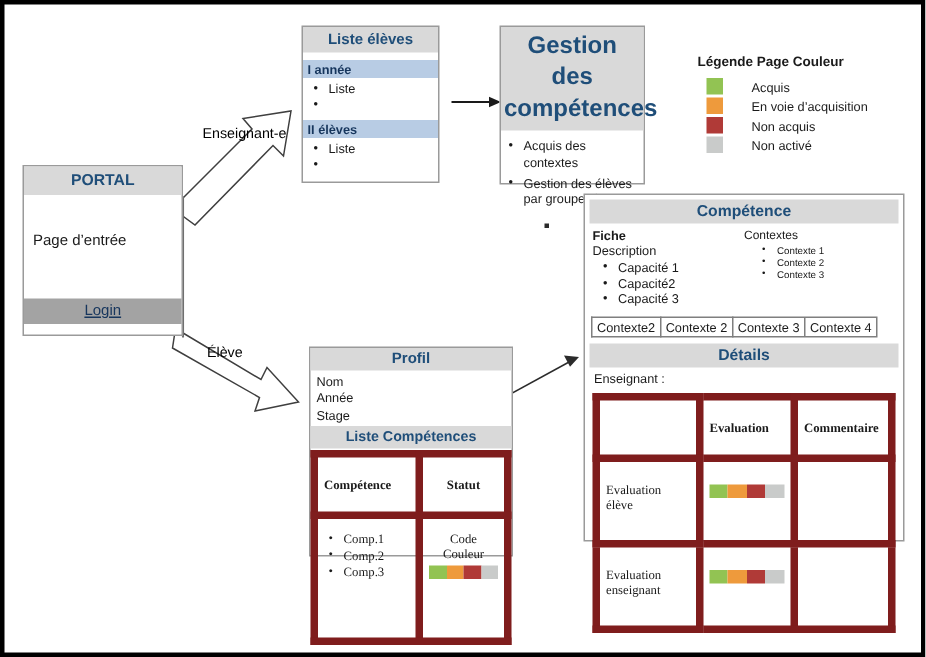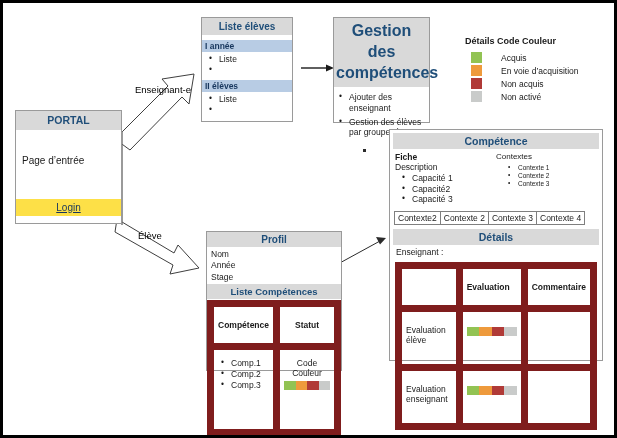--- a/index.html
+++ b/index.html
@@ -33,21 +33,21 @@
     text-align: center;
     box-sizing: border-box;
   }
   .band {
     background: #b8cce4;
     color: #17365d;
     font-weight: bold;
     box-sizing: border-box;
   }
   .blue-band {
-    background: #fde047;
+    background: #a3a3a3;
     color: #17365d;
     text-align: center;
     box-sizing: border-box;
   }
   ul.bl {
     margin: 0;
     padding: 0 0 0 17px;
     list-style: none;
   }
   ul.bl > li {
@@ -75,26 +75,27 @@
     left: 0; top: 0;
     width: 617px; height: 438px;
     z-index: 2;
     pointer-events: none;
   }
   table.grid {
     border-collapse: collapse;
     width: 100%;
   }
   table.grid td, table.grid th {
-    border: 7px solid #7f1d1d;
+    border: 5px solid #7f1d1d;
     padding: 13px 4px;
     font-weight: normal;
     text-align: left;
     color: #1a1a1a;
     vertical-align: top;
+    font-family: Liberation Serif, serif;
   }
   .tabs { display: flex; }
   .tab {
     border: 1px solid #7f7f7f;
     border-right: none;
     padding: 1px 3px;
     font-size: 8.5px;
     color: #1a1a1a;
     background: #ffffff;
     white-space: nowrap;
@@ -155,27 +156,27 @@
       <li>&nbsp;</li>
     </ul>
   </div>
 
   <div class="box" style="left:330px; top:14px; width:97px; height:106px;">
     <div class="hdr" style="padding:3px 2px 4px; font-size:16px; line-height:1.3;">
       <div>Gestion des</div>
       <div>compétences</div>
     </div>
     <ul class="bl" style="margin-top:5px; font-size:8.5px; padding-left:15px;">
-      <li style="margin-bottom:3px;">Ajouter des enseignant</li>
+      <li style="margin-bottom:3px;">Acquis des contextes</li>
       <li>Gestion des élèves par groupe classe</li>
     </ul>
   </div>
 
   <div style="position:absolute; left:462px; top:33px; width:140px; z-index:5;">
-    <div style="font-size:9px; font-weight:bold; color:#1a1a1a;">Détails Code Couleur</div>
+    <div style="font-size:9px; font-weight:bold; color:#1a1a1a;">Légende Page Couleur</div>
     <div style="margin-top:5px;">
       <div style="display:flex; align-items:center; height:13px;">
         <span class="swatch" style="width:11px; height:11px; margin-left:6px; background:#92c353;"></span>
         <span style="margin-left:19px; font-size:8.5px; color:#1a1a1a;">Acquis</span>
       </div>
       <div style="display:flex; align-items:center; height:13px;">
         <span class="swatch" style="width:11px; height:11px; margin-left:6px; background:#ee9a3c;"></span>
         <span style="margin-left:19px; font-size:8.5px; color:#1a1a1a;">En voie d’acquisition</span>
       </div>
       <div style="display:flex; align-items:center; height:13px;">

